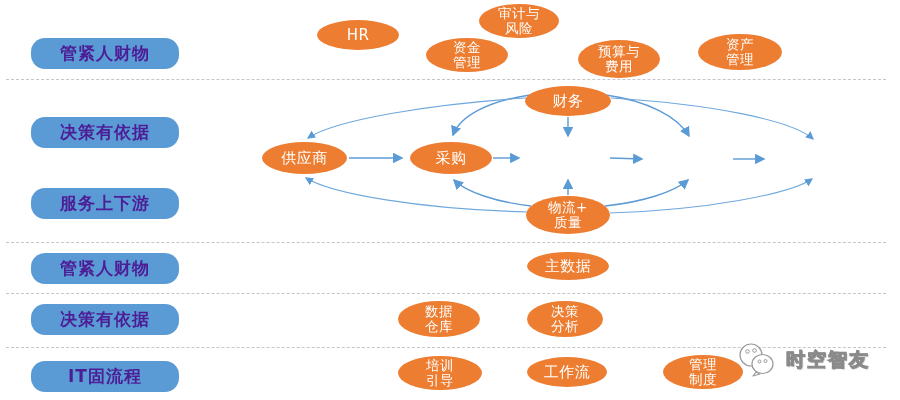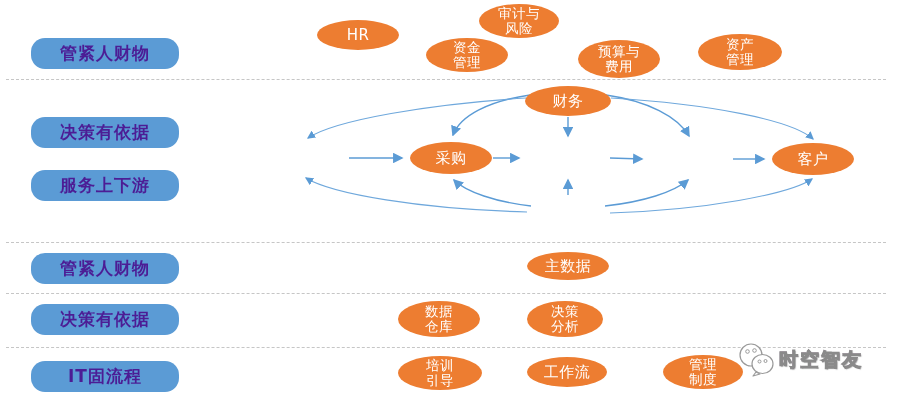--- a/index.html
+++ b/index.html
@@ -8,36 +8,36 @@
   .divider{position:absolute;left:6px;width:880px;height:0;border-top:1.5px dashed #c6c6c6;}
   .row-label{position:absolute;left:15px;width:148px;height:31px;background:#5B9BD5;border-radius:14px;
              color:#4c1d95;font-weight:bold;font-size:17px;display:flex;align-items:center;justify-content:center;
              letter-spacing:1px;margin-left:16px;}
   .node{position:absolute;background:#ED7D31;border-radius:50%;color:#fff;
         display:flex;align-items:center;justify-content:center;text-align:center;
         font-size:13.5px;line-height:1.12;white-space:pre-line;letter-spacing:0.5px;}
   .node.lg{font-size:15px;}
   #arrows{position:absolute;left:0;top:0;pointer-events:none;}
   .watermark{position:absolute;left:738px;top:342px;display:flex;align-items:center;z-index:5;}
-  .wm-text{font-size:19px;font-weight:bold;letter-spacing:2px;margin-left:1px;
+  .wm-text{font-size:19px;font-weight:bold;letter-spacing:2px;margin-left:8px;
            color:#701a75;-webkit-text-stroke:1px #8a8a8a;text-shadow:1px 1px 1px rgba(90,90,90,0.55);}
 </style>
 </head>
 <body>
 
 <div id="canvas">
 
   <div class="divider" style="top:79px"></div>
   <div class="divider" style="top:242px"></div>
   <div class="divider" style="top:293px"></div>
   <div class="divider" style="top:347px"></div>
 
   <div class="row-label" style="top:38px">管紧人财物</div>
   <div class="row-label" style="top:117px">决策有依据</div>
-  <div class="row-label" style="top:170px">服务上下游</div>
+  <div class="row-label" style="top:188px">服务上下游</div>
   <div class="row-label" style="top:253px">管紧人财物</div>
   <div class="row-label" style="top:304px">决策有依据</div>
   <div class="row-label" style="top:361px">IT固流程</div>
 
   <svg id="arrows" width="900" height="400" viewBox="0 0 900 400">
     <defs>
       <marker id="ah" viewBox="0 0 10 10" refX="8.5" refY="5" markerWidth="7.5" markerHeight="7.5" orient="auto-start-reverse">
         <path d="M0,0 L10,5 L0,10 z" fill="#5B9BD5"></path>
       </marker>
     </defs>
@@ -65,22 +65,24 @@
   <div class="node" style="left:479px;top:4px;width:80px;height:34px">审计与
 风险</div>
   <div class="node" style="left:426px;top:38px;width:82px;height:34px">资金
 管理</div>
   <div class="node" style="left:578px;top:40px;width:82px;height:38px">预算与
 费用</div>
   <div class="node" style="left:698px;top:34px;width:84px;height:36px">资产
 管理</div>
 
   <div class="node lg" style="left:525px;top:86px;width:86px;height:30px">财务</div>
+  <div class="node lg" style="left:262px;top:142px;width:85px;height:32px">供应商</div>
   <div class="node lg" style="left:410px;top:142px;width:82px;height:32px">采购</div>
-  <div class="node lg" style="left:772px;top:143px;width:82px;height:32px">客户</div>
+  <div class="node" style="left:526px;top:196px;width:84px;height:38px">物流+
+质量</div>
 
   <div class="node lg" style="left:527px;top:252px;width:82px;height:28px">主数据</div>
 
   <div class="node" style="left:398px;top:301px;width:82px;height:36px">数据
 仓库</div>
   <div class="node" style="left:527px;top:301px;width:76px;height:36px">决策
 分析</div>
 
   <div class="node" style="left:398px;top:356px;width:84px;height:34px">培训
 引导</div>

